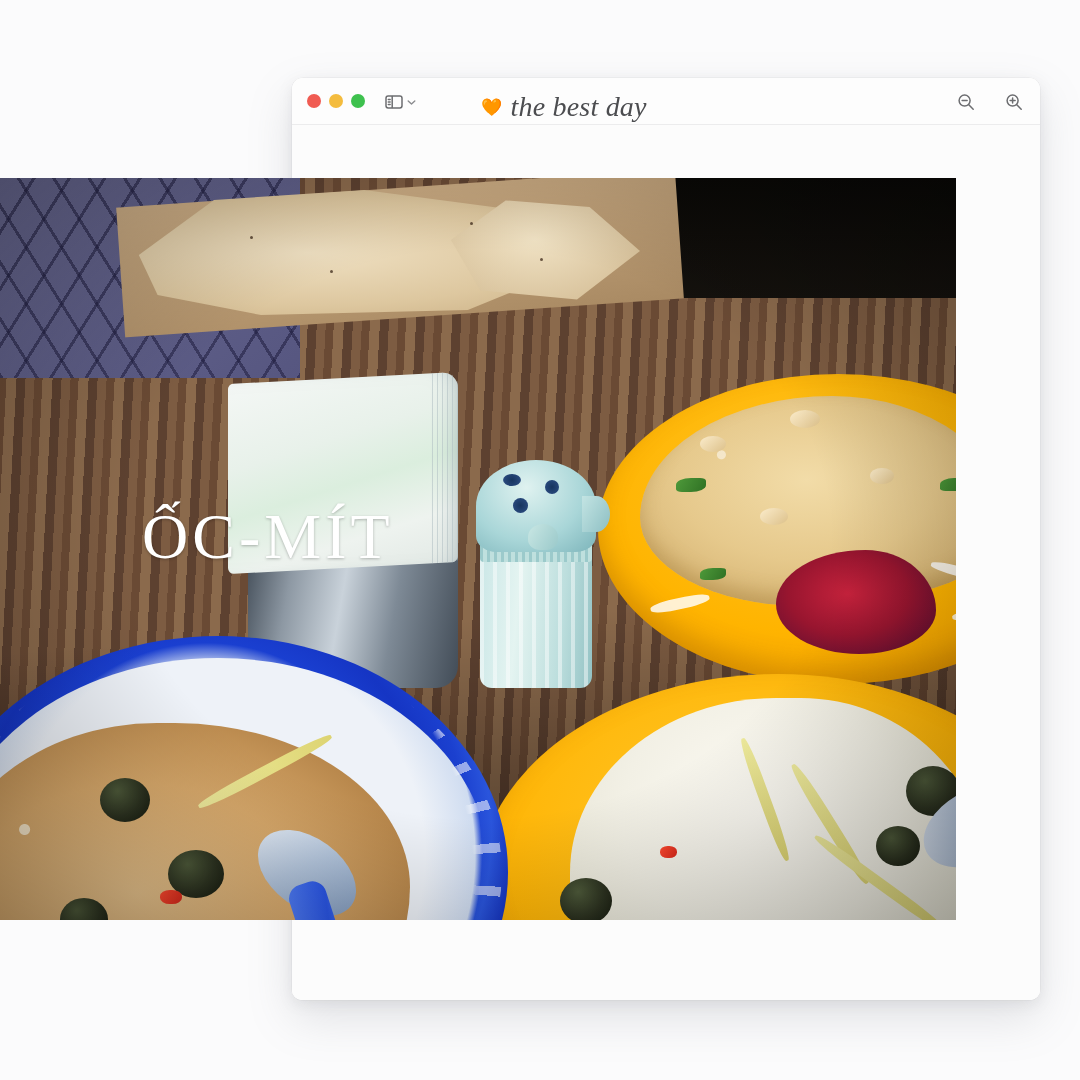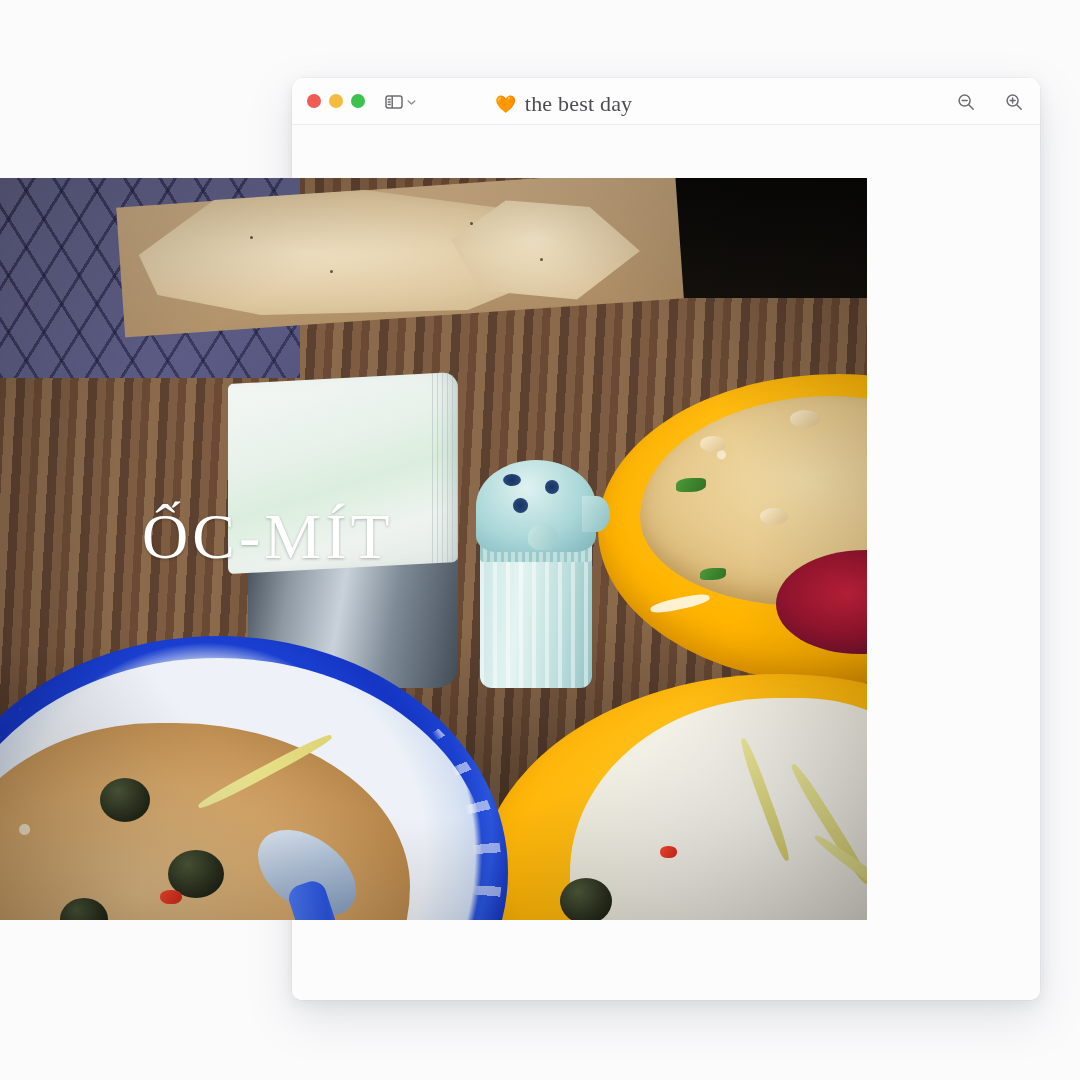--- a/index.html
+++ b/index.html
@@ -49,29 +49,29 @@
 
   .doc-title {
     position: absolute; left: 0; right: 0; top: 13px;
     display: flex; align-items: center; justify-content: center;
     gap: 8px; pointer-events: none;
     transform: translateX(-102px);
   }
   .heart { font-size: 17px; line-height: 1; filter: saturate(1.1); }
   .doc-title .t {
     font-family: "Liberation Serif", serif;
-    font-size: 22px; color: #4c4d50; letter-spacing: .2px;
+    font-size: 28px; color: #4c4d50; letter-spacing: .2px; font-style: italic;
   }
 
   .content { position: relative; height: 875px; background: #fcfcfc; }
 
   
   .photo {
     position: absolute; left: 0; top: 178px;
-    width: 867px; height: 742px;
+    width: 956px; height: 742px;
     overflow: hidden;
     background: #2a2017;
   }
   .photo-inner { position: absolute; inset: 0; }
 
   
   .bg-cobble {
     position: absolute; left: 0; top: 0; width: 300px; height: 200px;
     background:
       repeating-linear-gradient(58deg, rgba(30,28,62,.55) 0 3px, transparent 3px 30px),

